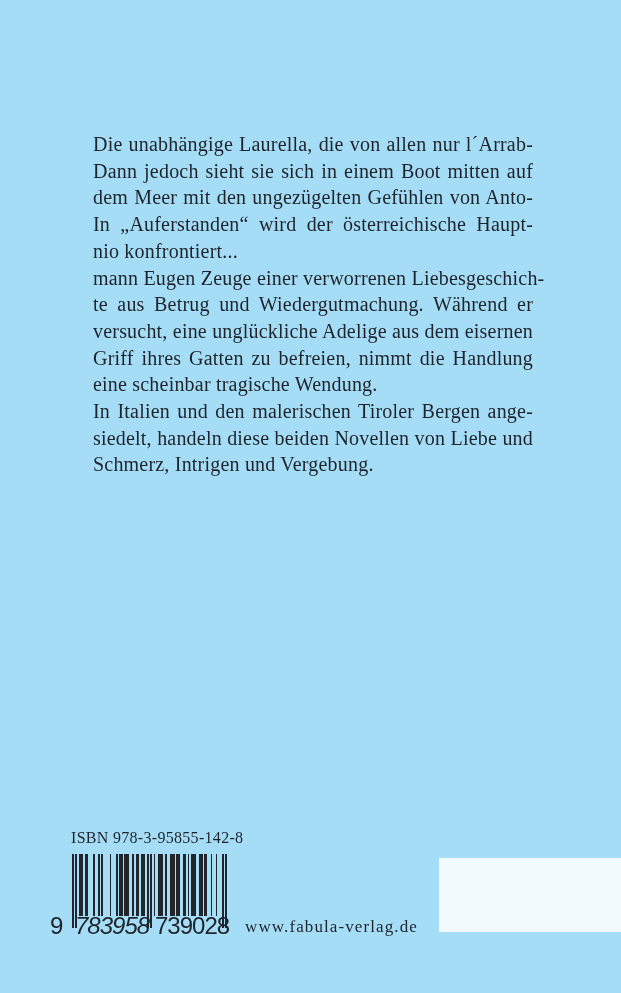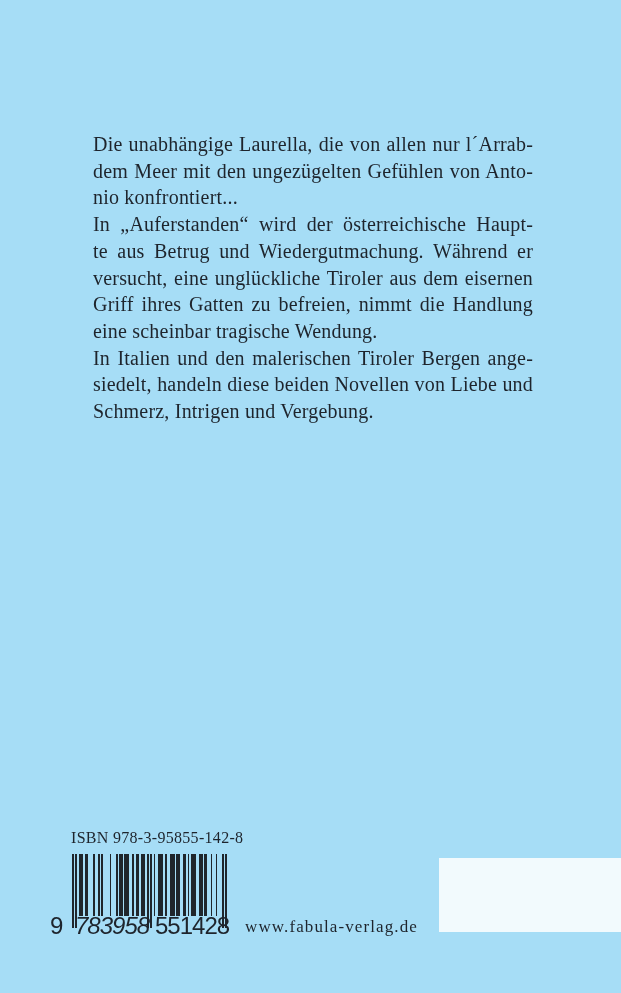--- a/index.html
+++ b/index.html
@@ -86,25 +86,27 @@
     background: #f2fafd;
   }
 </style>
 </head>
 <body style="background: rgb(166, 221, 246);">
 
 <div class="cover">
 
   <div class="blurb">
       <div class="line j">Die unabhängige Laurella, die von allen nur l´Arrab-</div>
+      <div class="line j">Dann jedoch sieht sie sich in einem Boot mitten auf</div>
       <div class="line j">dem Meer mit den ungezügelten Gefühlen von Anto-</div>
+      <div class="line j">In „Auferstanden“ wird der österreichische Haupt-</div>
       <div class="line">nio konfrontiert...</div>
-      <div class="line j">In „Auferstanden“ wird der österreichische Haupt-</div>
+      <div class="line j">mann Eugen Zeuge einer verworrenen Liebesgeschich-</div>
       <div class="line j">te aus Betrug und Wiedergutmachung. Während er</div>
-      <div class="line j">versucht, eine unglückliche Tiroler aus dem eisernen</div>
+      <div class="line j">versucht, eine unglückliche Adelige aus dem eisernen</div>
       <div class="line j">Griff ihres Gatten zu befreien, nimmt die Handlung</div>
       <div class="line">eine scheinbar tragische Wendung.</div>
       <div class="line j">In Italien und den malerischen Tiroler Bergen ange-</div>
       <div class="line j">siedelt, handeln diese beiden Novellen von Liebe und</div>
       <div class="line">Schmerz, Intrigen und Vergebung.</div>
     </div>
 
   <div class="isbn-label">ISBN 978-3-95855-142-8</div>
 
   <svg class="barcode" viewBox="0 0 95 74" preserveAspectRatio="none" xmlns="http://www.w3.org/2000/svg">
@@ -137,19 +139,19 @@
       <rect x="85" y="0" width="1" height="62" fill="#20262c" shape-rendering="crispEdges"></rect>
       <rect x="88" y="0" width="1" height="62" fill="#20262c" shape-rendering="crispEdges"></rect>
       <rect x="92" y="0" width="1" height="74" fill="#20262c" shape-rendering="crispEdges"></rect>
       <rect x="94" y="0" width="1" height="74" fill="#20262c" shape-rendering="crispEdges"></rect>
     </svg>
 
   <div class="bc-digit bc-prefix">9</div>
 
   <div class="bc-digit bc-left">783958</div>
 
-  <div class="bc-digit bc-right">551428</div>
+  <div class="bc-digit bc-right">739028</div>
 
   <div class="website">www.fabula-verlag.de</div>
 
   <div class="white-box" style="background: rgb(242, 250, 253);"></div>
 
 </div>
 
 </body></html>

